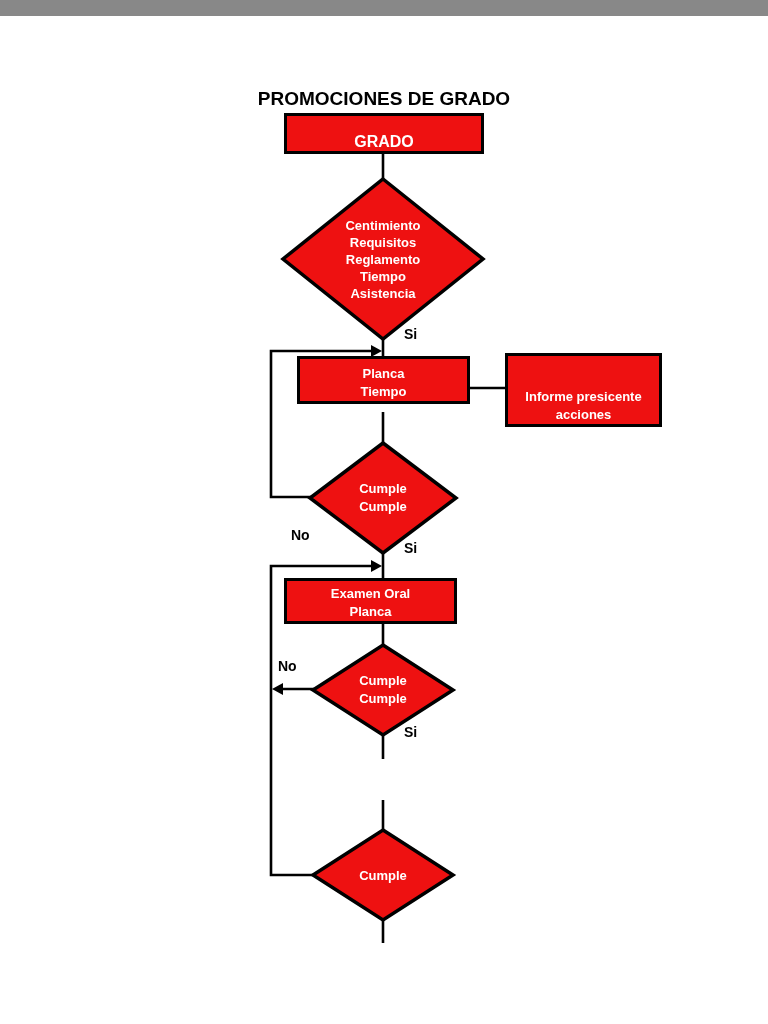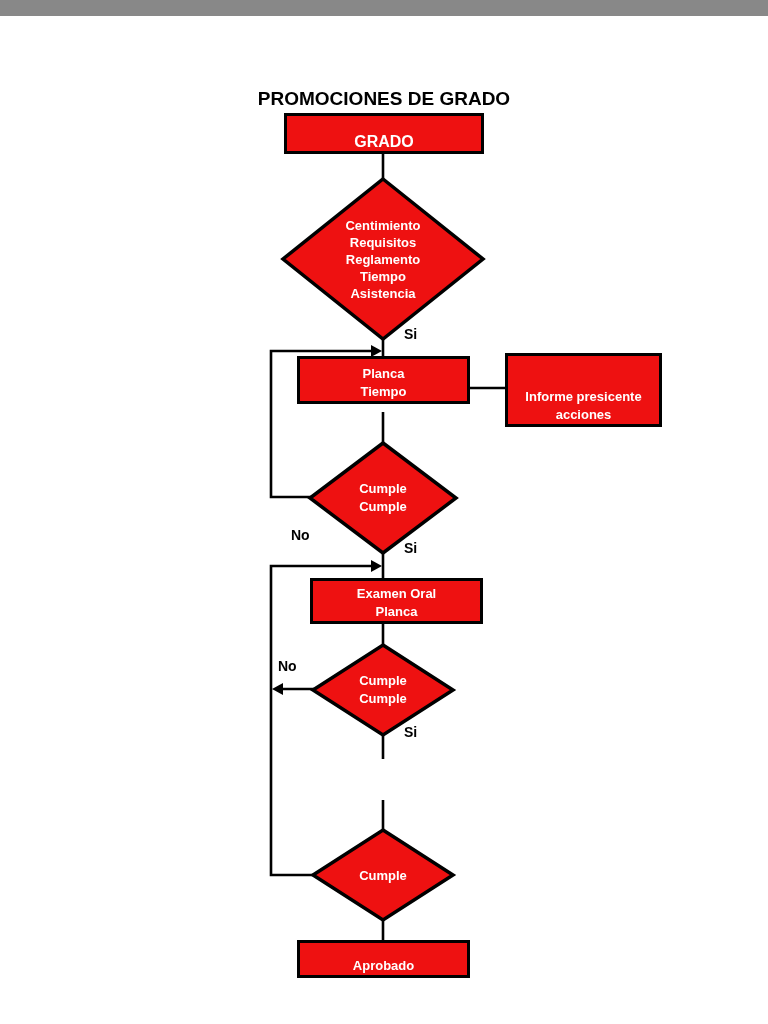--- a/index.html
+++ b/index.html
@@ -96,29 +96,26 @@
   <div class="box" style="left:297px;top:340px;width:173px;height:48px;">
     <span>Planca</span>
     <span>Tiempo</span>
   </div>
 
   <div class="box" style="left:505px;top:337px;width:157px;height:74px;">
     <span>Informe presicente</span>
     <span>acciones</span>
   </div>
 
-  <div class="box" style="left:310px;top:562px;width:173px;height:46px;">
+  <div class="box" style="left:284px;top:562px;width:173px;height:46px;">
     <span>Examen Oral</span>
     <span>Planca</span>
   </div>
 
 
-  <div class="box" style="left:297px;top:924px;width:173px;height:38px;">
-    <span>Aprobado</span>
-  </div>
 
   <div class="diamond-label" style="left:283px;top:163px;width:200px;height:160px;text-align:center;">
     <span>Centimiento</span>
     <span>Requisitos</span>
     <span>Reglamento</span>
     <span>Tiempo</span>
     <span>Asistencia</span>
   </div>
 
   <div class="diamond-label" style="left:310px;top:427px;width:146px;height:110px;line-height:18px;">

